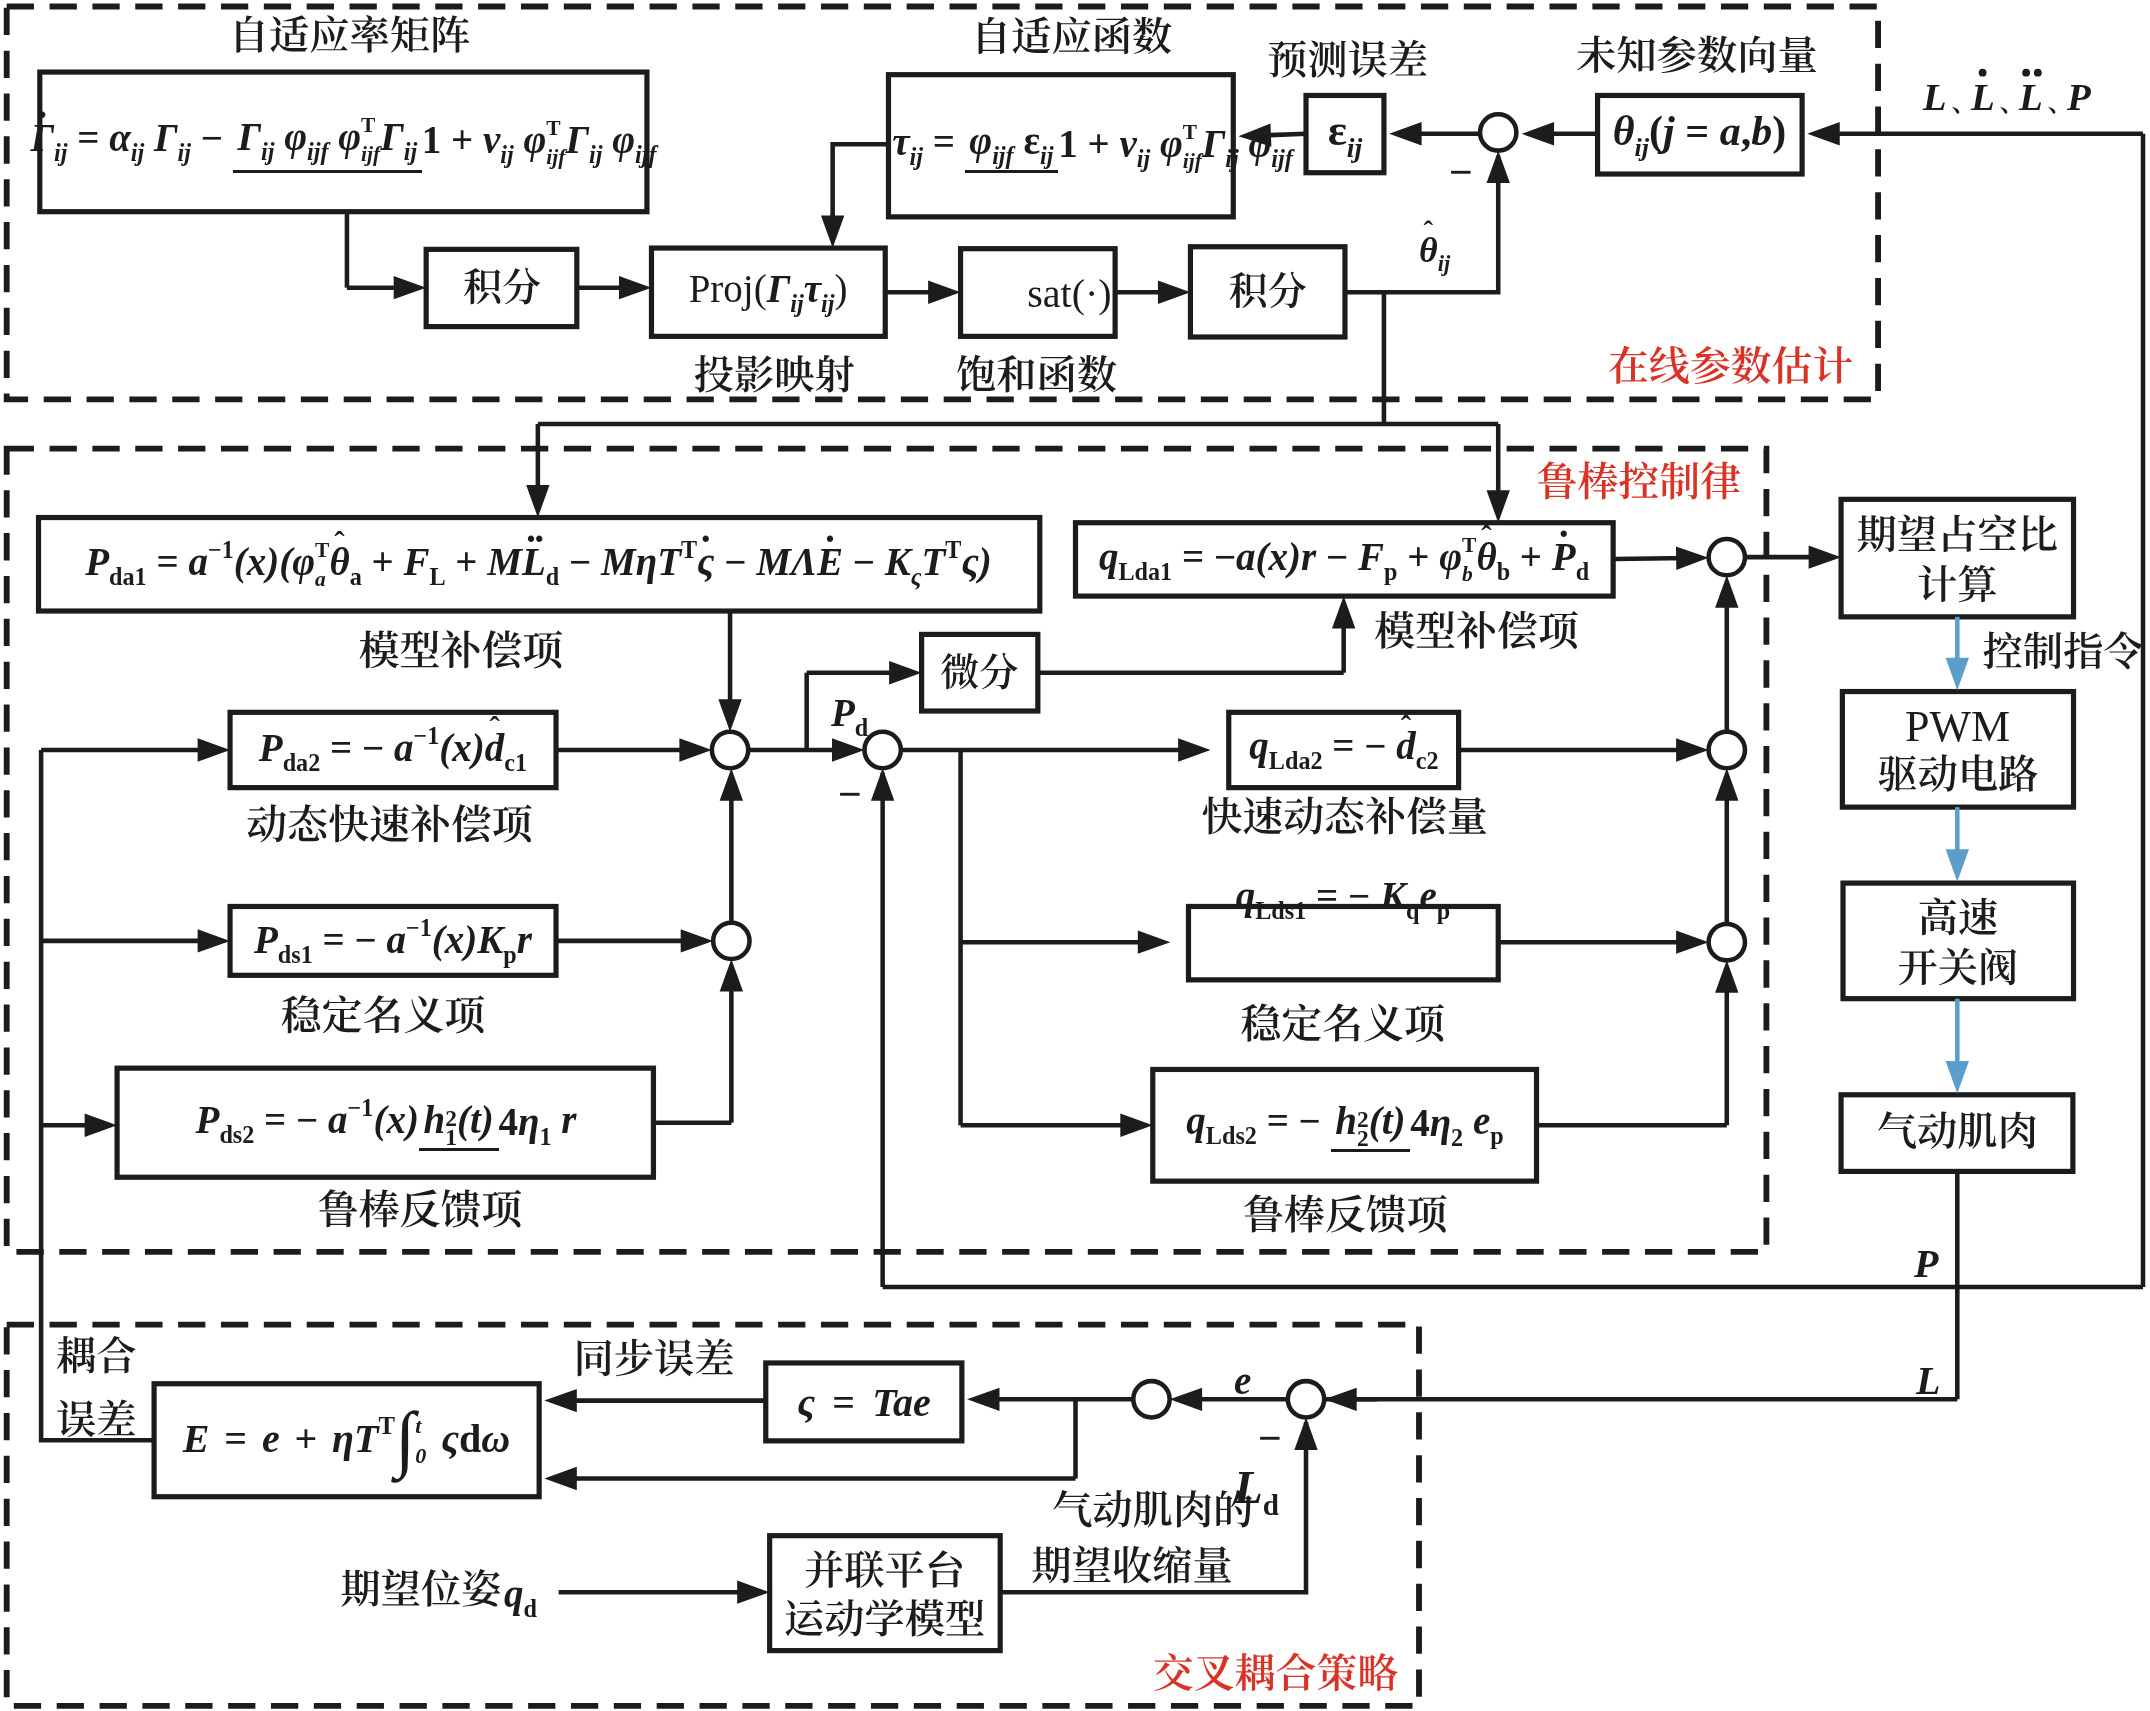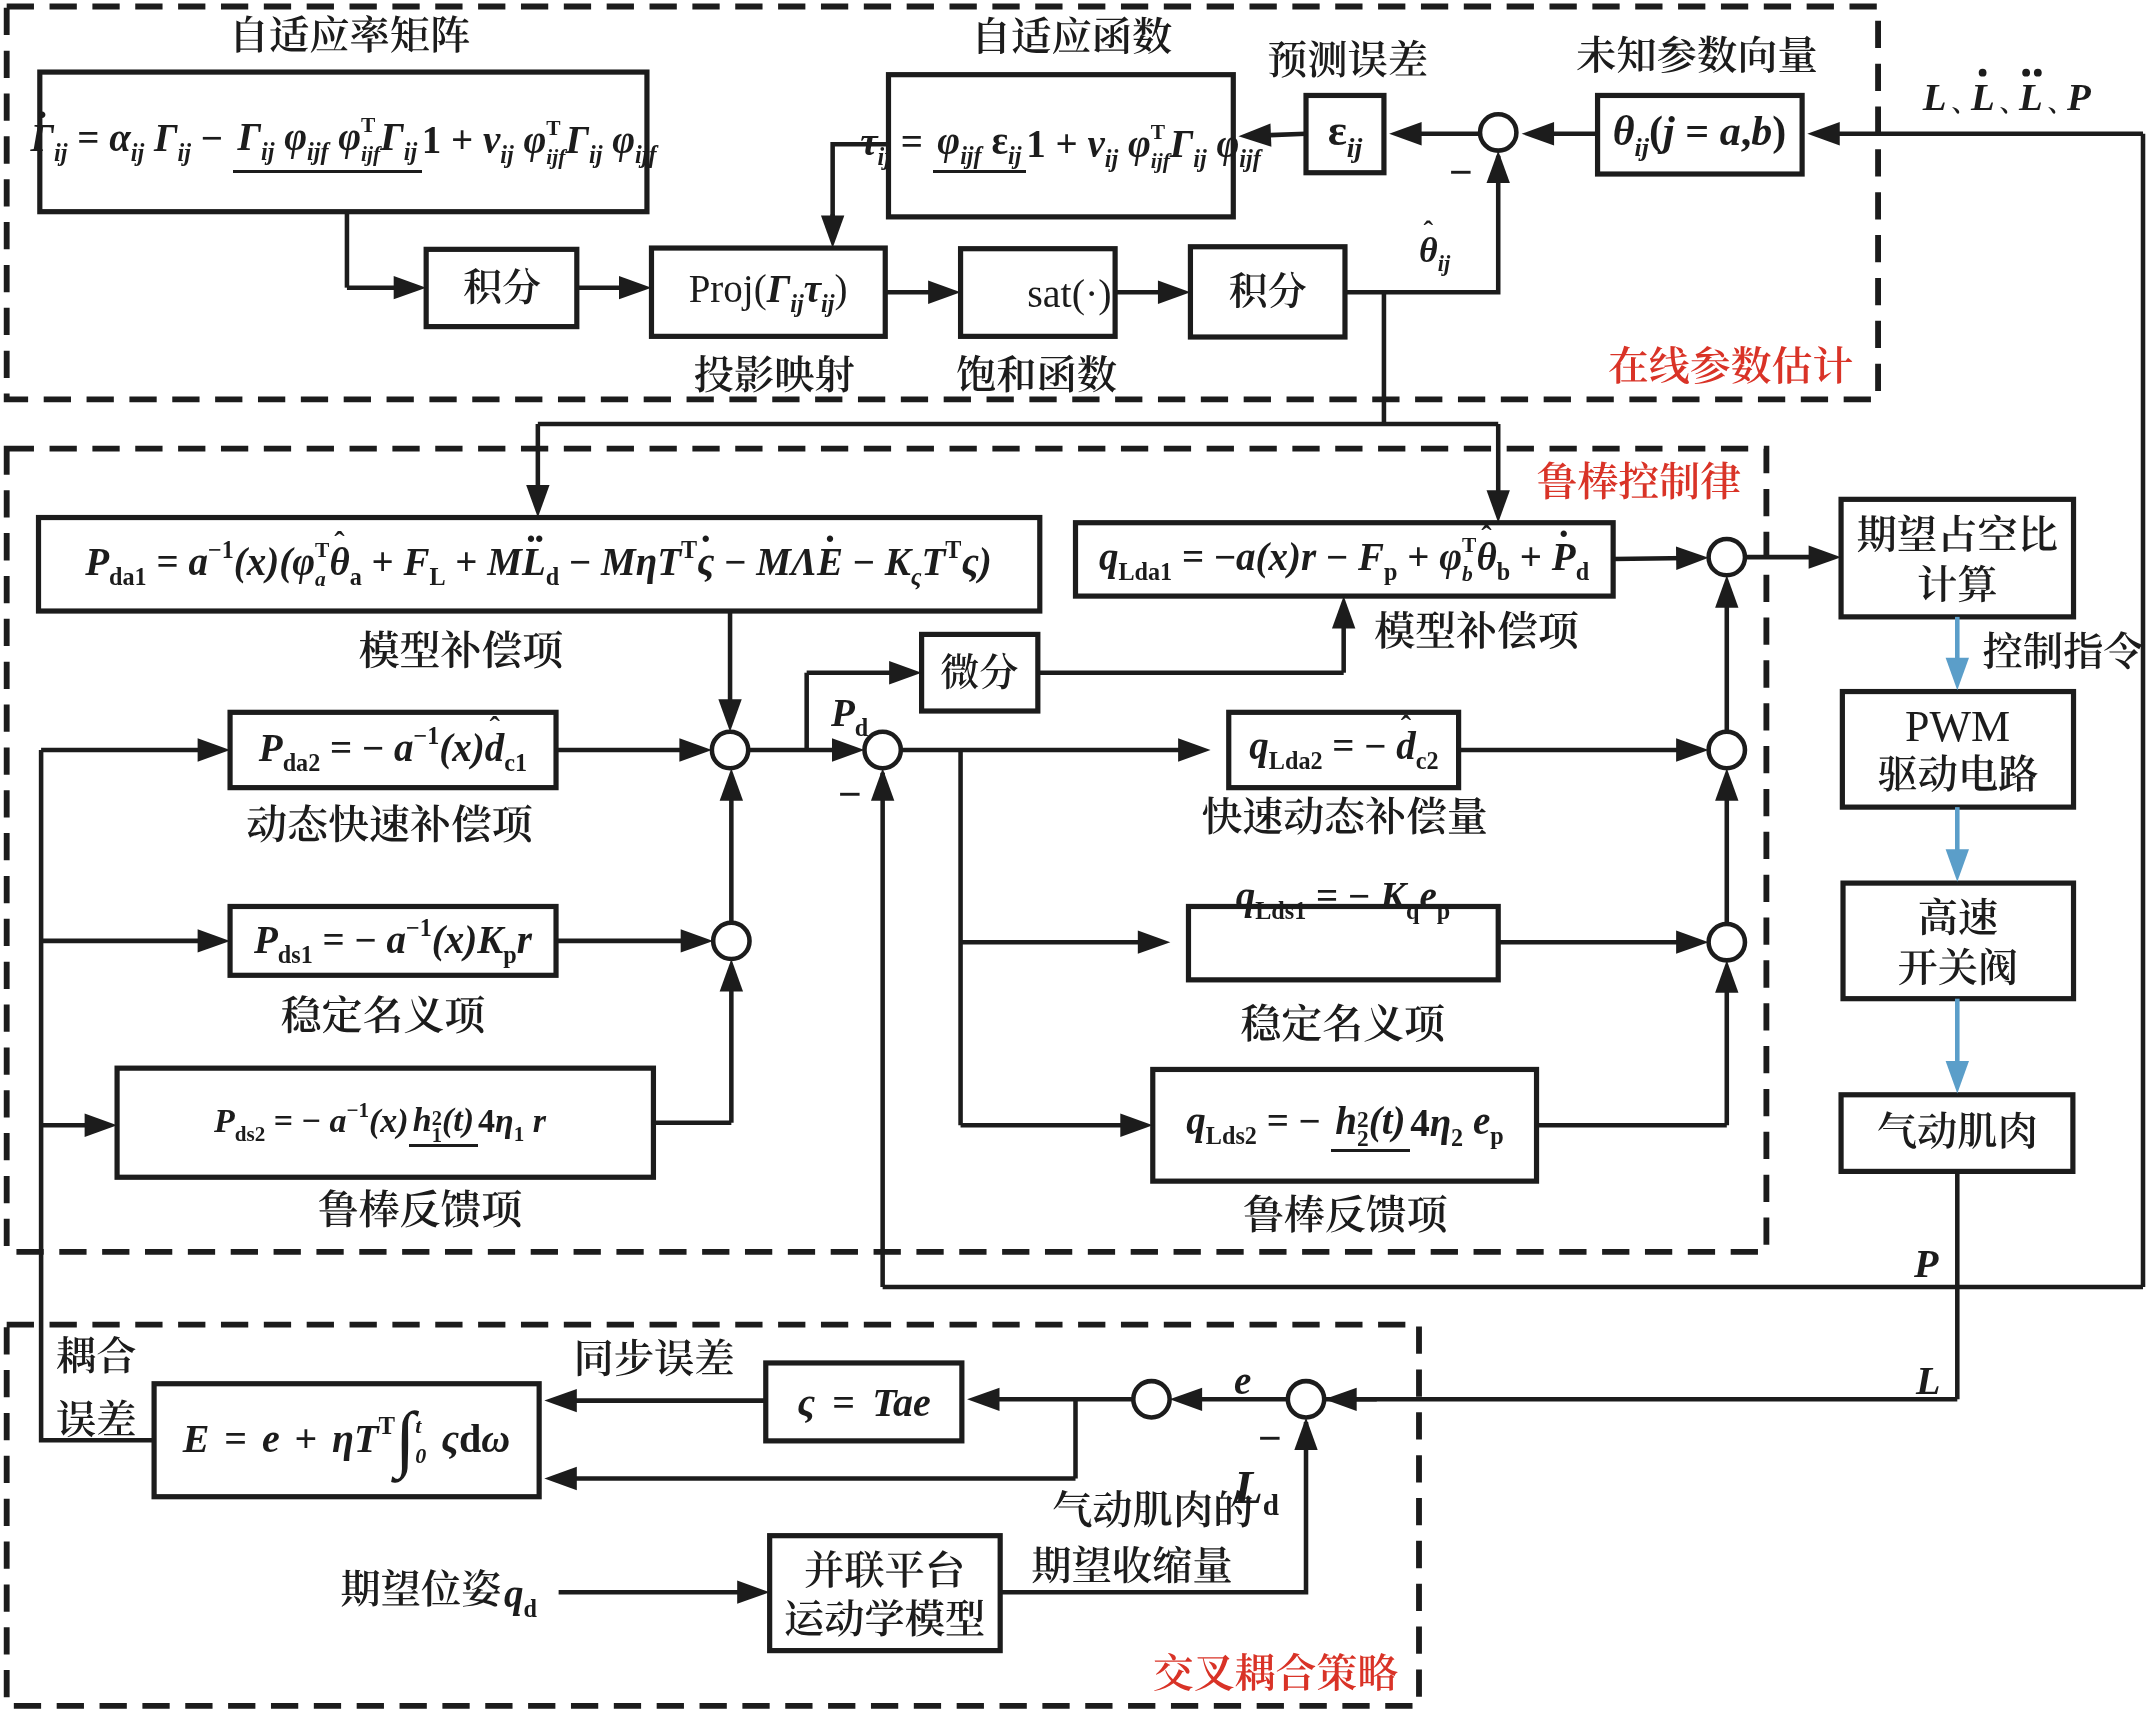--- a/index.html
+++ b/index.html
@@ -495,21 +495,21 @@
         <span class="nu">Γ<span class="sb">ij</span> φ<span class="sb"><i>ij</i>f</span> φ<span class="ts">
             <span class="tt">T</span>
             <span><i>ij</i>f</span>
           </span>Γ<span class="sb">ij</span></span>
         <span class="de"><span class="r">1 + </span>ν<span class="sb">ij</span> φ<span class="ts">
             <span class="tt">T</span>
             <span><i>ij</i>f</span>
           </span>Γ<span class="sb">ij</span> φ<span class="sb"><i>ij</i>f</span></span>
       </span></span>
   </div>
-<div class="fc" style="left:888px;top:75px;width:345px;height:142px;font-size:39px;">
+<div class="fc" style="left:920px;top:75px;width:345px;height:142px;font-size:39px;">
     <span class="w">τ<span class="sb">ij</span> <span class="r">=</span> <span class="fr">
         <span class="nu">φ<span class="sb"><i>ij</i>f</span> <span class="r">ε</span><span class="sb">ij</span></span>
         <span class="de"><span class="r">1 + </span>ν<span class="sb">ij</span> φ<span class="ts">
             <span class="tt">T</span>
             <span><i>ij</i>f</span>
           </span>Γ<span class="sb">ij</span> φ<span class="sb"><i>ij</i>f</span></span>
       </span></span>
   </div>
 <div class="fc" style="left:1306px;top:95px;width:78px;height:77px;font-size:45px;">
     <span class="w"><span class="r">ε</span><span class="sb">ij</span></span>
@@ -540,21 +540,21 @@
   </div>
 <div class="fc" style="left:1229px;top:712px;width:230px;height:75px;font-size:39px;">
     <span class="w"><i>q</i><span class="sb r">Lda2</span><span class="r"> = − </span><span class="ac"><i>d</i><span class="mh">ˆ</span></span><span class="sb r">c2</span></span>
   </div>
 <div class="fc" style="left:230px;top:907px;width:326px;height:69px;font-size:39px;">
     <span class="w"><i>P</i><span class="sb r">ds1</span><span class="r"> = − </span><i>a</i><span class="sp">−1</span>(<i>x</i>)<i>K</i><span class="sb r">p</span><i>r</i></span>
   </div>
 <div class="fc" style="left:1188px;top:863px;width:310px;height:73px;font-size:39px;">
     <span class="w"><i>q</i><span class="sb r">Lds1</span><span class="r"> = − </span><i>K</i><span class="sb r">q</span><i>e</i><span class="sb r">p</span></span>
   </div>
-<div class="fc" style="left:112px;top:1068px;width:536px;height:109px;font-size:34px;">
+<div class="fc" style="left:118px;top:1068px;width:536px;height:109px;font-size:39px;">
     <span class="w"><i>P</i><span class="sb r">ds2</span><span class="r"> = − </span><i>a</i><span class="sp">−1</span>(<i>x</i>)<span class="fr">
         <span class="nu"><i>h</i><span class="ss">2<br>1</span>(<i>t</i>)</span>
         <span class="de"><span class="r">4</span>η<span class="sb r">1</span></span>
       </span> <i>r</i></span>
   </div>
 <div class="fc" style="left:1153px;top:1069px;width:384px;height:112px;font-size:39px;">
     <span class="w"><i>q</i><span class="sb r">Lds2</span><span class="r"> = − </span><span class="fr">
         <span class="nu"><i>h</i><span class="ss">2<br>2</span>(<i>t</i>)</span>
         <span class="de"><span class="r">4</span>η<span class="sb r">2</span></span>
       </span> <i>e</i><span class="sb r">p</span></span>

